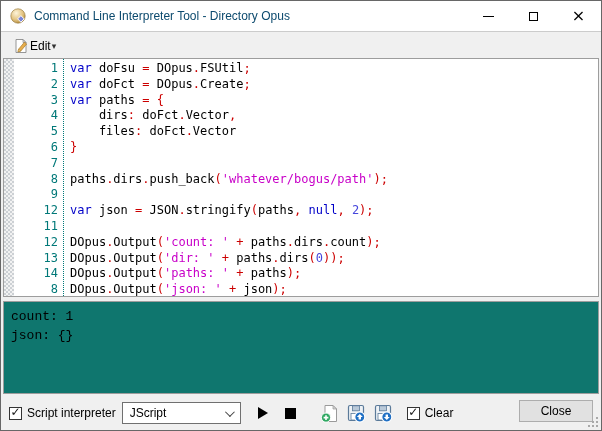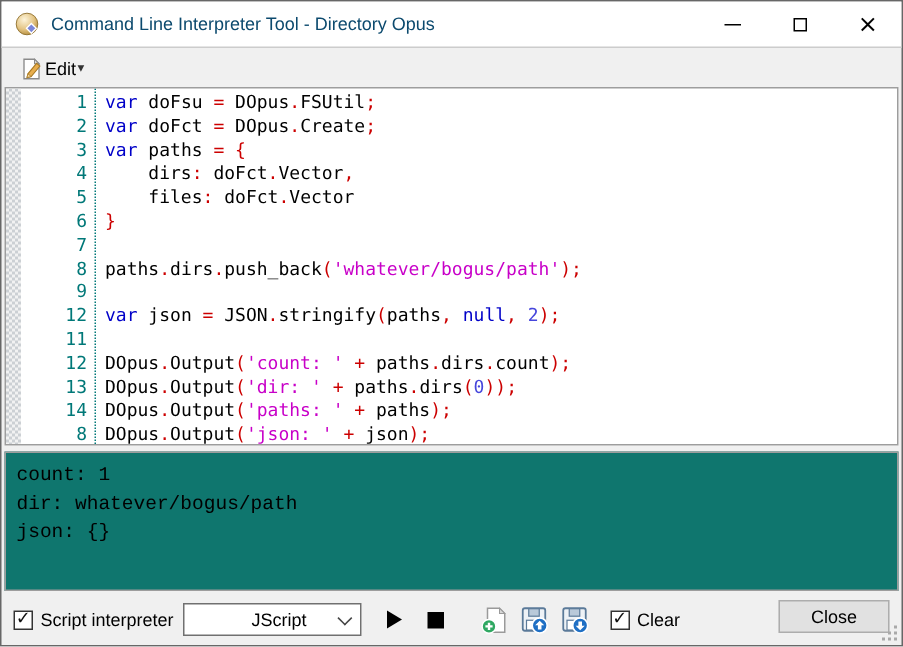--- a/index.html
+++ b/index.html
@@ -76,21 +76,21 @@
   .cb-check {
     font-family:"DejaVu Sans", sans-serif; font-size:12px; line-height:12px;
     color:#111; margin-top:-2px;
   }
   .cb-label { font-size:12px; color:#000; }
   .combo {
     margin-left:6px; width:119px; height:22px; background:#fff;
     border:1px solid #707070; display:flex; align-items:center;
     padding:0 8px 0 7px; position:relative;
   }
-  .combo-value { font-size:12px; color:#000; flex:1;margin-left:38px; }
+  .combo-value { font-size:12px; color:#000; flex:1; }
   .combo-chevron {
     width:7px; height:7px; border-right:1px solid #444; border-bottom:1px solid #444;
     transform:rotate(45deg) translateY(-2px);
   }
   .flat-btn { height:24px; display:flex; align-items:center; justify-content:center; }
   .play-glyph {
     width:0; height:0; border-left:10px solid #000;
     border-top:6px solid transparent; border-bottom:6px solid transparent;
   }
   .stop-glyph { width:11px; height:11px; background:#000; }
@@ -170,21 +170,20 @@
         <div>12</div>
         <div>13</div>
         <div>14</div>
         <div>8</div>
       </div>
     <div class="code-area"><div><span class="tok-keyword">var</span><span class="tok-plain"> doFsu </span><span class="tok-operator">=</span><span class="tok-plain"> DOpus</span><span class="tok-operator">.</span><span class="tok-plain">FSUtil</span><span class="tok-operator">;</span></div><div><span class="tok-keyword">var</span><span class="tok-plain"> doFct </span><span class="tok-operator">=</span><span class="tok-plain"> DOpus</span><span class="tok-operator">.</span><span class="tok-plain">Create</span><span class="tok-operator">;</span></div><div><span class="tok-keyword">var</span><span class="tok-plain"> paths </span><span class="tok-operator">=</span><span class="tok-plain"> </span><span class="tok-operator">{</span></div><div><span class="tok-plain">    dirs</span><span class="tok-operator">:</span><span class="tok-plain"> doFct</span><span class="tok-operator">.</span><span class="tok-plain">Vector</span><span class="tok-operator">,</span></div><div><span class="tok-plain">    files</span><span class="tok-operator">:</span><span class="tok-plain"> doFct</span><span class="tok-operator">.</span><span class="tok-plain">Vector</span></div><div><span class="tok-operator">}</span></div><div>&nbsp;</div><div><span class="tok-plain">paths</span><span class="tok-operator">.</span><span class="tok-plain">dirs</span><span class="tok-operator">.</span><span class="tok-plain">push_back</span><span class="tok-operator">(</span><span class="tok-string">'whatever/bogus/path'</span><span class="tok-operator">);</span></div><div>&nbsp;</div><div><span class="tok-keyword">var</span><span class="tok-plain"> json </span><span class="tok-operator">=</span><span class="tok-plain"> JSON</span><span class="tok-operator">.</span><span class="tok-plain">stringify</span><span class="tok-operator">(</span><span class="tok-plain">paths</span><span class="tok-operator">,</span><span class="tok-plain"> </span><span class="tok-keyword">null</span><span class="tok-operator">,</span><span class="tok-plain"> </span><span class="tok-number">2</span><span class="tok-operator">);</span></div><div>&nbsp;</div><div><span class="tok-plain">DOpus</span><span class="tok-operator">.</span><span class="tok-plain">Output</span><span class="tok-operator">(</span><span class="tok-string">'count: '</span><span class="tok-plain"> </span><span class="tok-operator">+</span><span class="tok-plain"> paths</span><span class="tok-operator">.</span><span class="tok-plain">dirs</span><span class="tok-operator">.</span><span class="tok-plain">count</span><span class="tok-operator">);</span></div><div><span class="tok-plain">DOpus</span><span class="tok-operator">.</span><span class="tok-plain">Output</span><span class="tok-operator">(</span><span class="tok-string">'dir: '</span><span class="tok-plain"> </span><span class="tok-operator">+</span><span class="tok-plain"> paths</span><span class="tok-operator">.</span><span class="tok-plain">dirs</span><span class="tok-operator">(</span><span class="tok-number">0</span><span class="tok-operator">));</span></div><div><span class="tok-plain">DOpus</span><span class="tok-operator">.</span><span class="tok-plain">Output</span><span class="tok-operator">(</span><span class="tok-string">'paths: '</span><span class="tok-plain"> </span><span class="tok-operator">+</span><span class="tok-plain"> paths</span><span class="tok-operator">);</span></div><div><span class="tok-plain">DOpus</span><span class="tok-operator">.</span><span class="tok-plain">Output</span><span class="tok-operator">(</span><span class="tok-string">'json: '</span><span class="tok-plain"> </span><span class="tok-operator">+</span><span class="tok-plain"> json</span><span class="tok-operator">);</span></div></div>
   </div>
 
   <div class="output">
       <div>count: 1</div>
-      <div>dir: whatever/bogus/path</div>
       <div>json: {}</div>
     </div>
 
   <div class="bottombar">
     <div class="checkbox-wrap ml8">
       <span class="cb-box">
           <span class="cb-check">✓</span>
         </span>
       <span class="cb-label">Script interpreter</span>
     </div>

